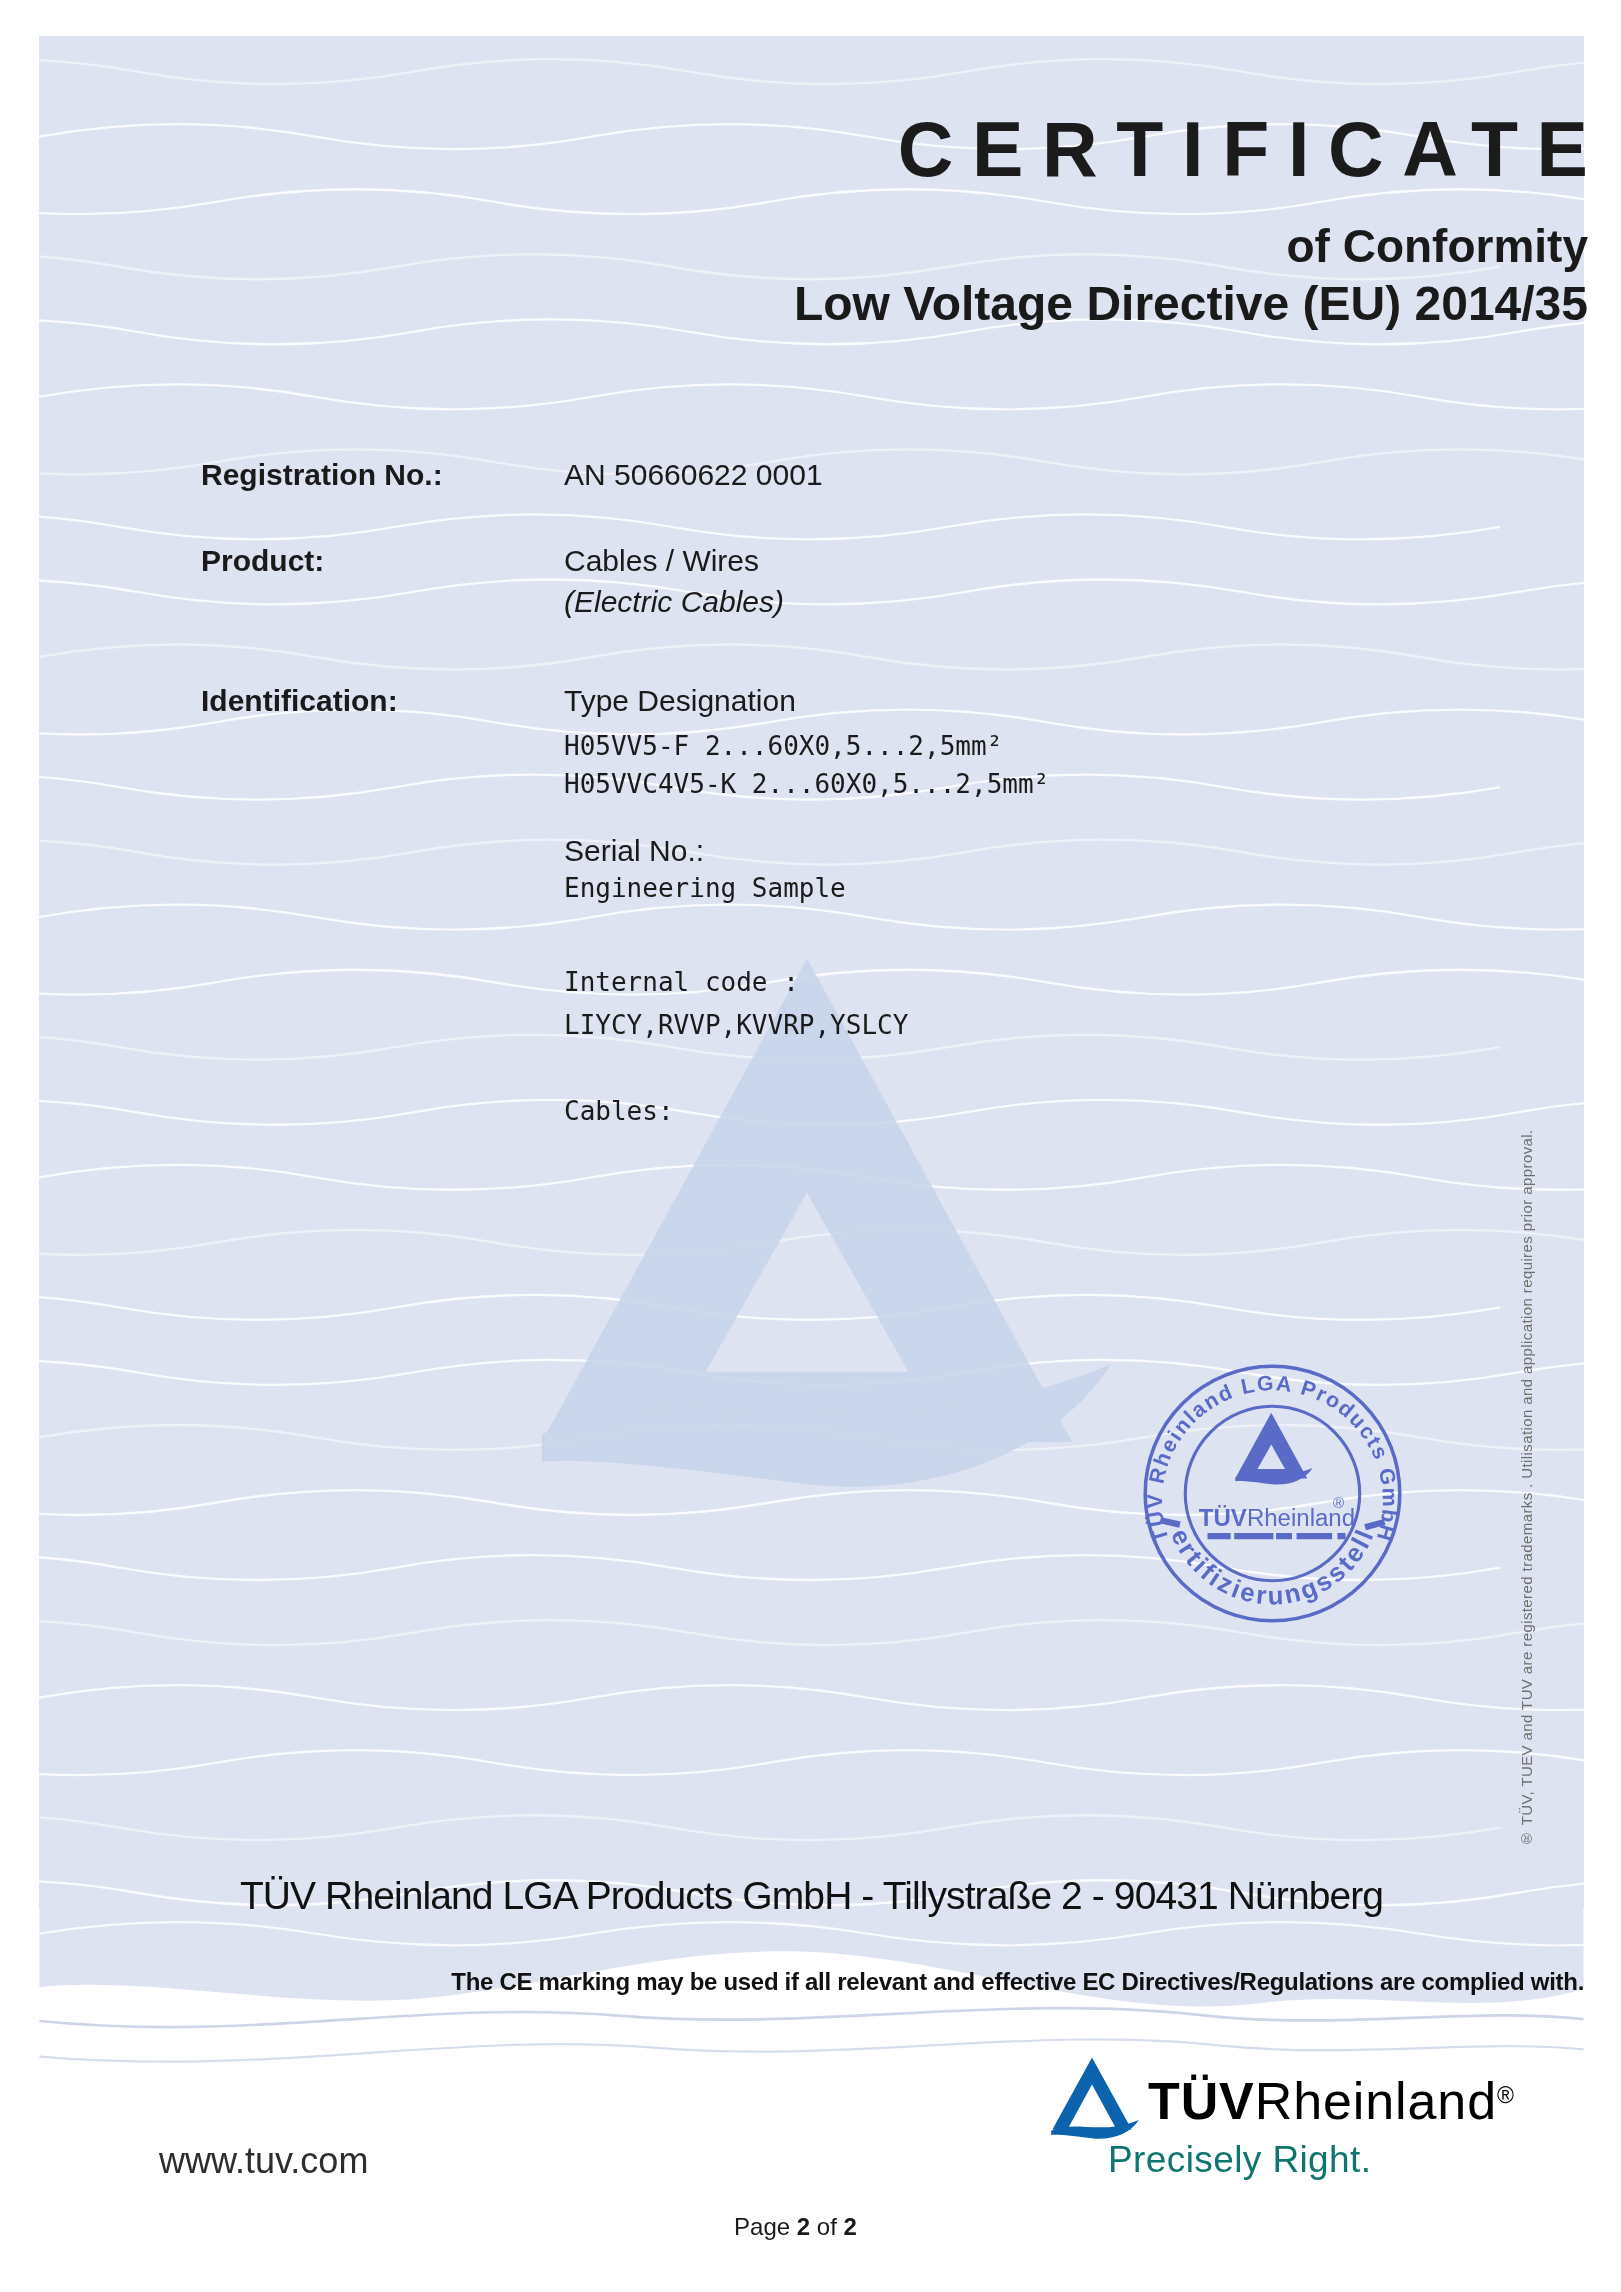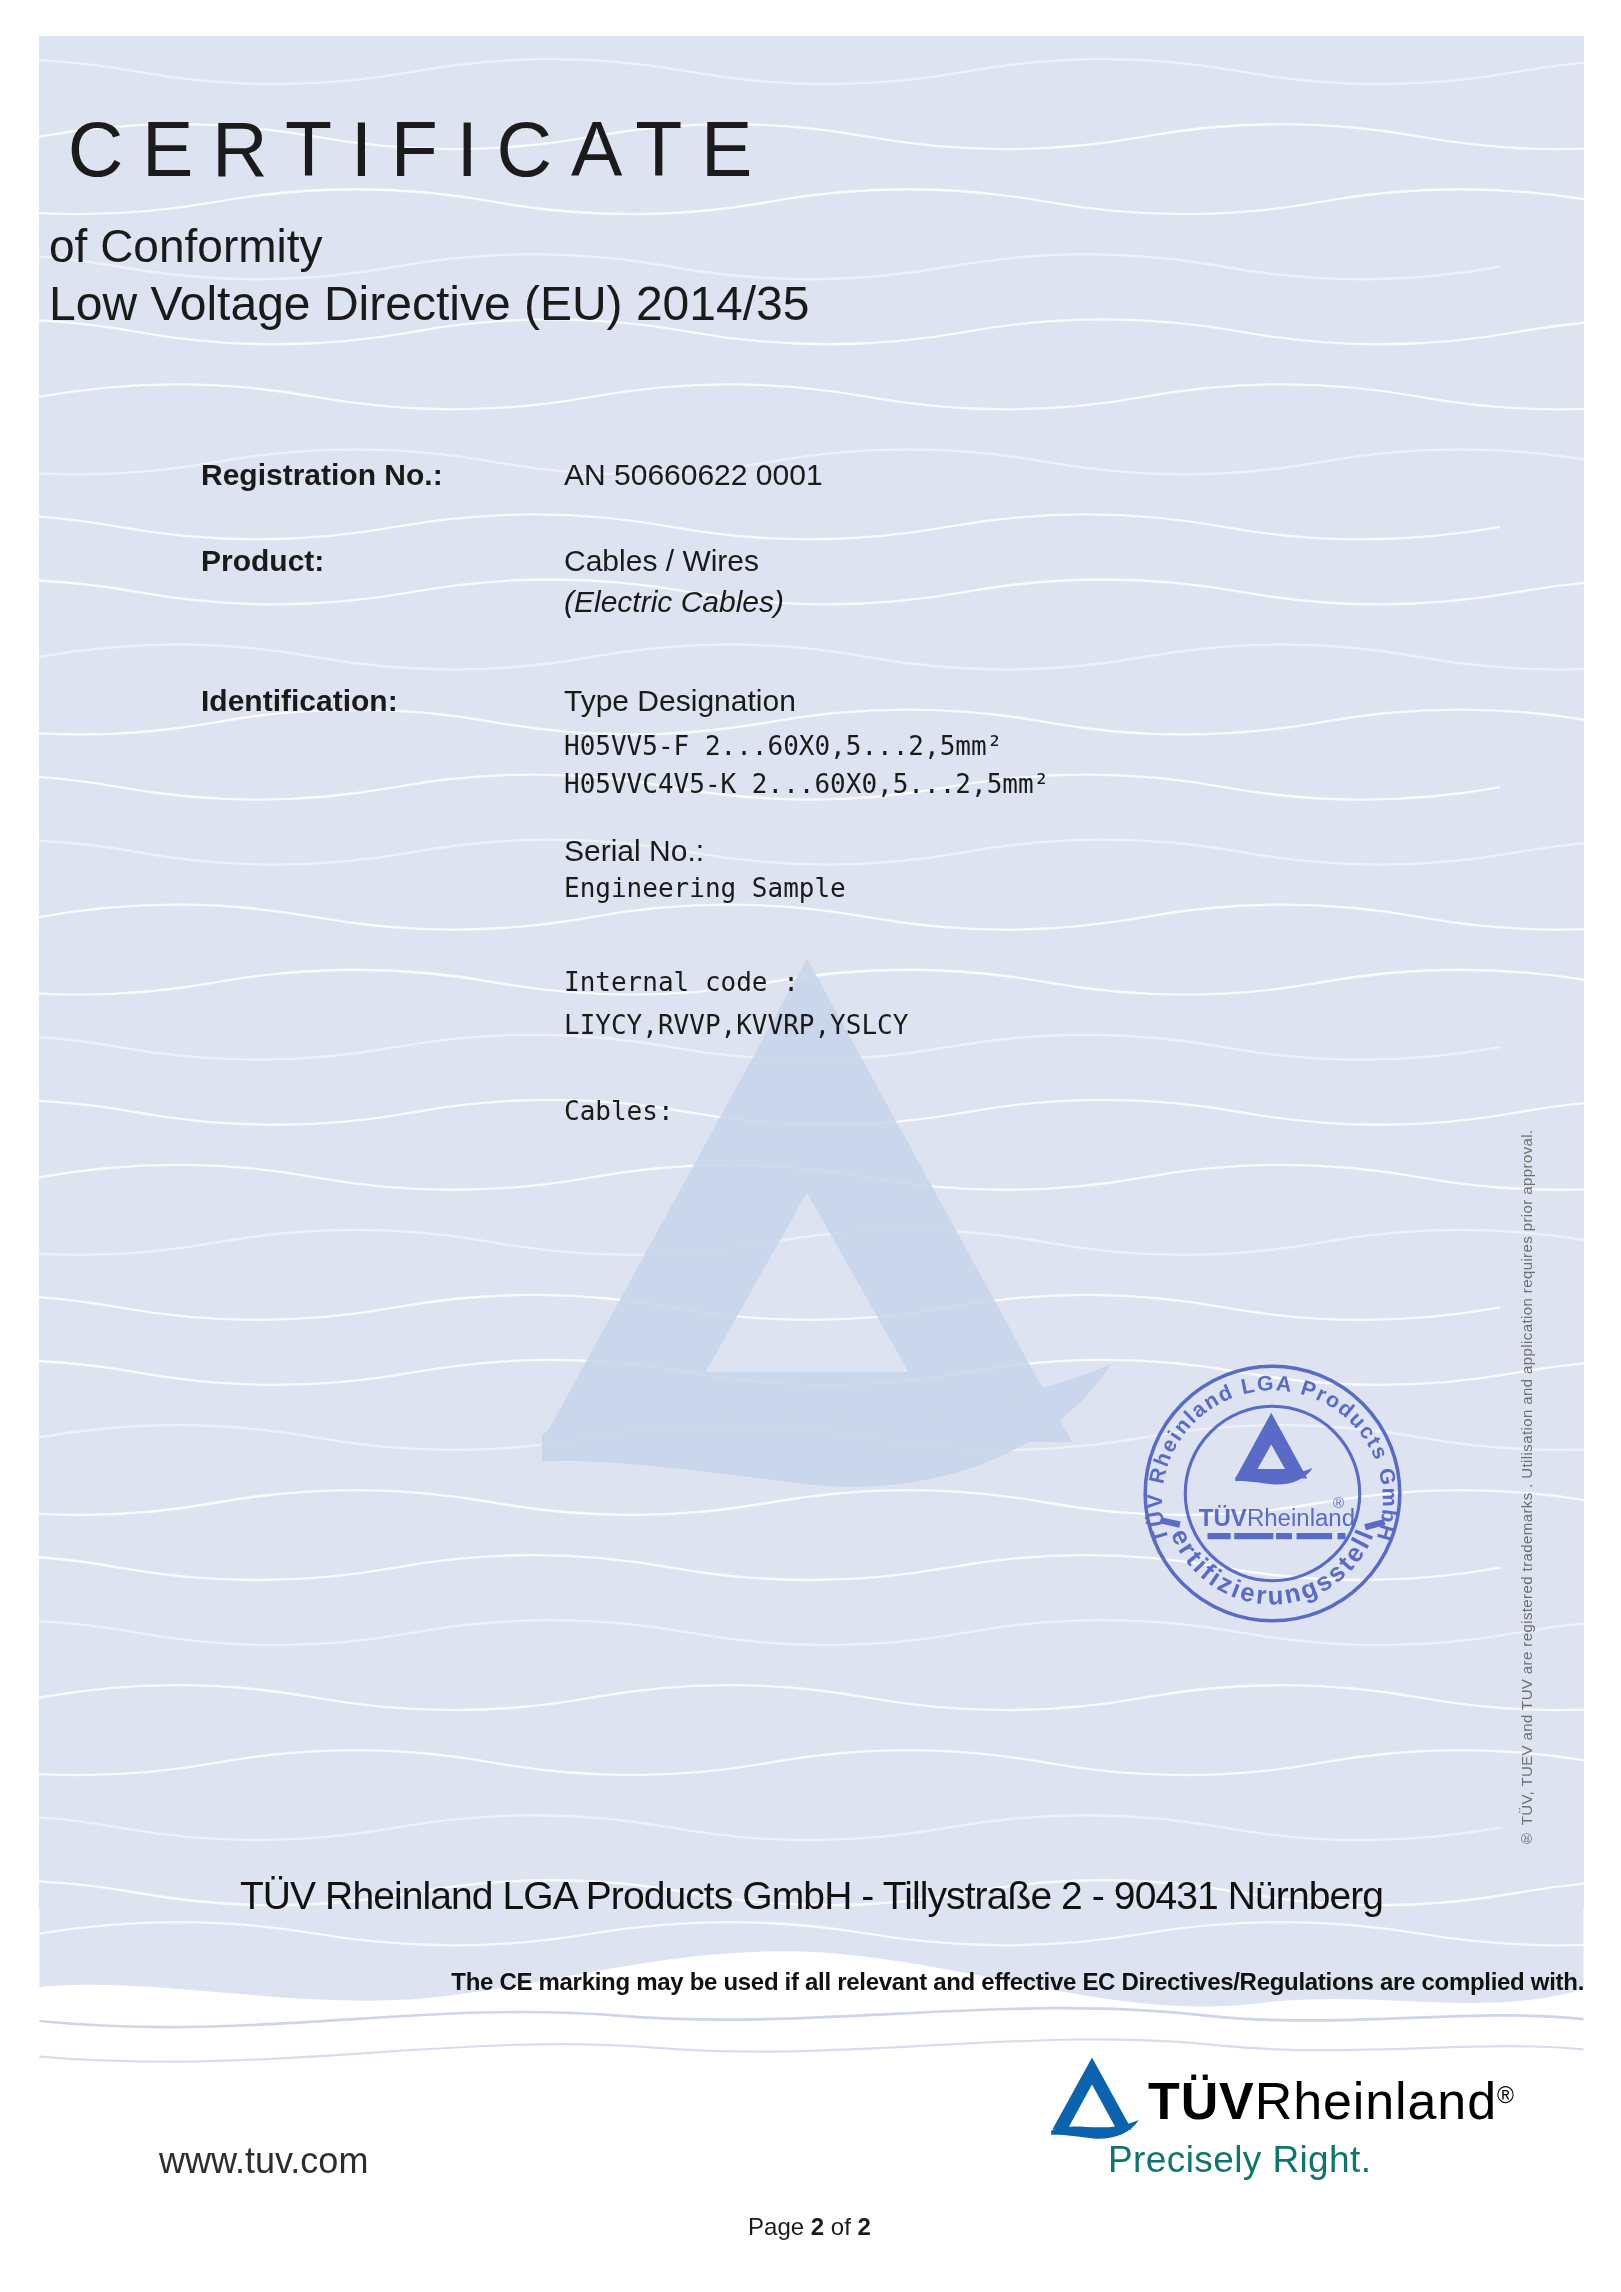--- a/index.html
+++ b/index.html
@@ -3,21 +3,21 @@
 <meta charset="utf-8">
 <style>
   html,body{margin:0;padding:0;background:#ffffff;}
   .page{position:relative;width:1622px;height:2293px;background:#ffffff;overflow:hidden;
         font-family:"Liberation Sans",sans-serif;color:#1a1a1a;}
   .panel{position:absolute;left:39px;top:36px;width:1545px;height:1871px;background:#dee3f1;overflow:hidden;}
   .waves-svg{position:absolute;left:0;top:0;}
   .watermark-svg{position:absolute;left:456px;top:907px;opacity:0.85;}
   .transition-svg{position:absolute;left:39px;top:1907px;}
   .defs-svg{position:absolute;width:0;height:0;}
-  .hdr{position:absolute;left:49px;width:1545px;text-align:left;white-space:nowrap;}
+  .hdr{position:absolute;left:43px;width:1545px;text-align:right;white-space:nowrap;font-weight:bold;}
   .title{top:105px;font-size:77px;letter-spacing:18.7px;padding-left:18.7px;color:#1b1b1b;}
   .sub1{top:219px;font-size:46px;}
   .sub2{top:276px;font-size:48px;}
   .lbl{position:absolute;left:201px;font-size:30px;font-weight:700;white-space:nowrap;}
   .val{position:absolute;left:564px;font-size:30px;white-space:nowrap;}
   .val.it{font-style:italic;}
   .mono{position:absolute;left:564px;font-family:"DejaVu Sans Mono",monospace;font-size:26px;white-space:nowrap;}
   .stamp-svg{position:absolute;left:1139px;top:1360px;opacity:0.84;}
   .side-note{position:absolute;left:1518px;top:1141px;height:706px;width:39px;
              writing-mode:vertical-rl;transform:rotate(180deg);
@@ -25,21 +25,21 @@
   .company{position:absolute;left:39px;top:1874px;width:1545px;text-align:center;
            font-size:39px;font-weight:400;letter-spacing:-0.9px;white-space:nowrap;color:#111;}
   .ce-line{position:absolute;left:39px;top:1968px;width:1545px;text-align:right;
            font-size:24px;font-weight:700;letter-spacing:-0.3px;white-space:nowrap;color:#111;}
   .logo-svg{position:absolute;left:1044px;top:2055px;}
   .brand{position:absolute;left:1148px;top:2071px;font-size:52px;letter-spacing:0.9px;white-space:nowrap;color:#000;}
   .brand b{font-weight:700;}
   .brand sup{font-size:23px;vertical-align:16px;font-weight:400;}
   .tagline{position:absolute;left:1096px;top:2139px;font-size:37px;letter-spacing:0.4px;color:#0f766e;margin-left:12px;}
   .website{position:absolute;left:159px;top:2140px;font-size:36px;color:#2d2d2d;}
-  .pagenum{position:absolute;left:37px;top:2213px;width:1545px;text-align:center;font-size:24px;color:#1a1a1a;}
+  .pagenum{position:absolute;left:23px;top:2213px;width:1545px;text-align:center;font-size:24px;color:#1a1a1a;}
   .pagenum b{font-weight:700;}
 </style>
 </head>
 <body>
 
 <svg class="defs-svg" aria-hidden="true">
   <defs>
     <g id="tri-ring">
         <path d="M40 2 L73 62 H60.5 L40 24.5 L19.5 62 H7 Z"></path>
       </g>

